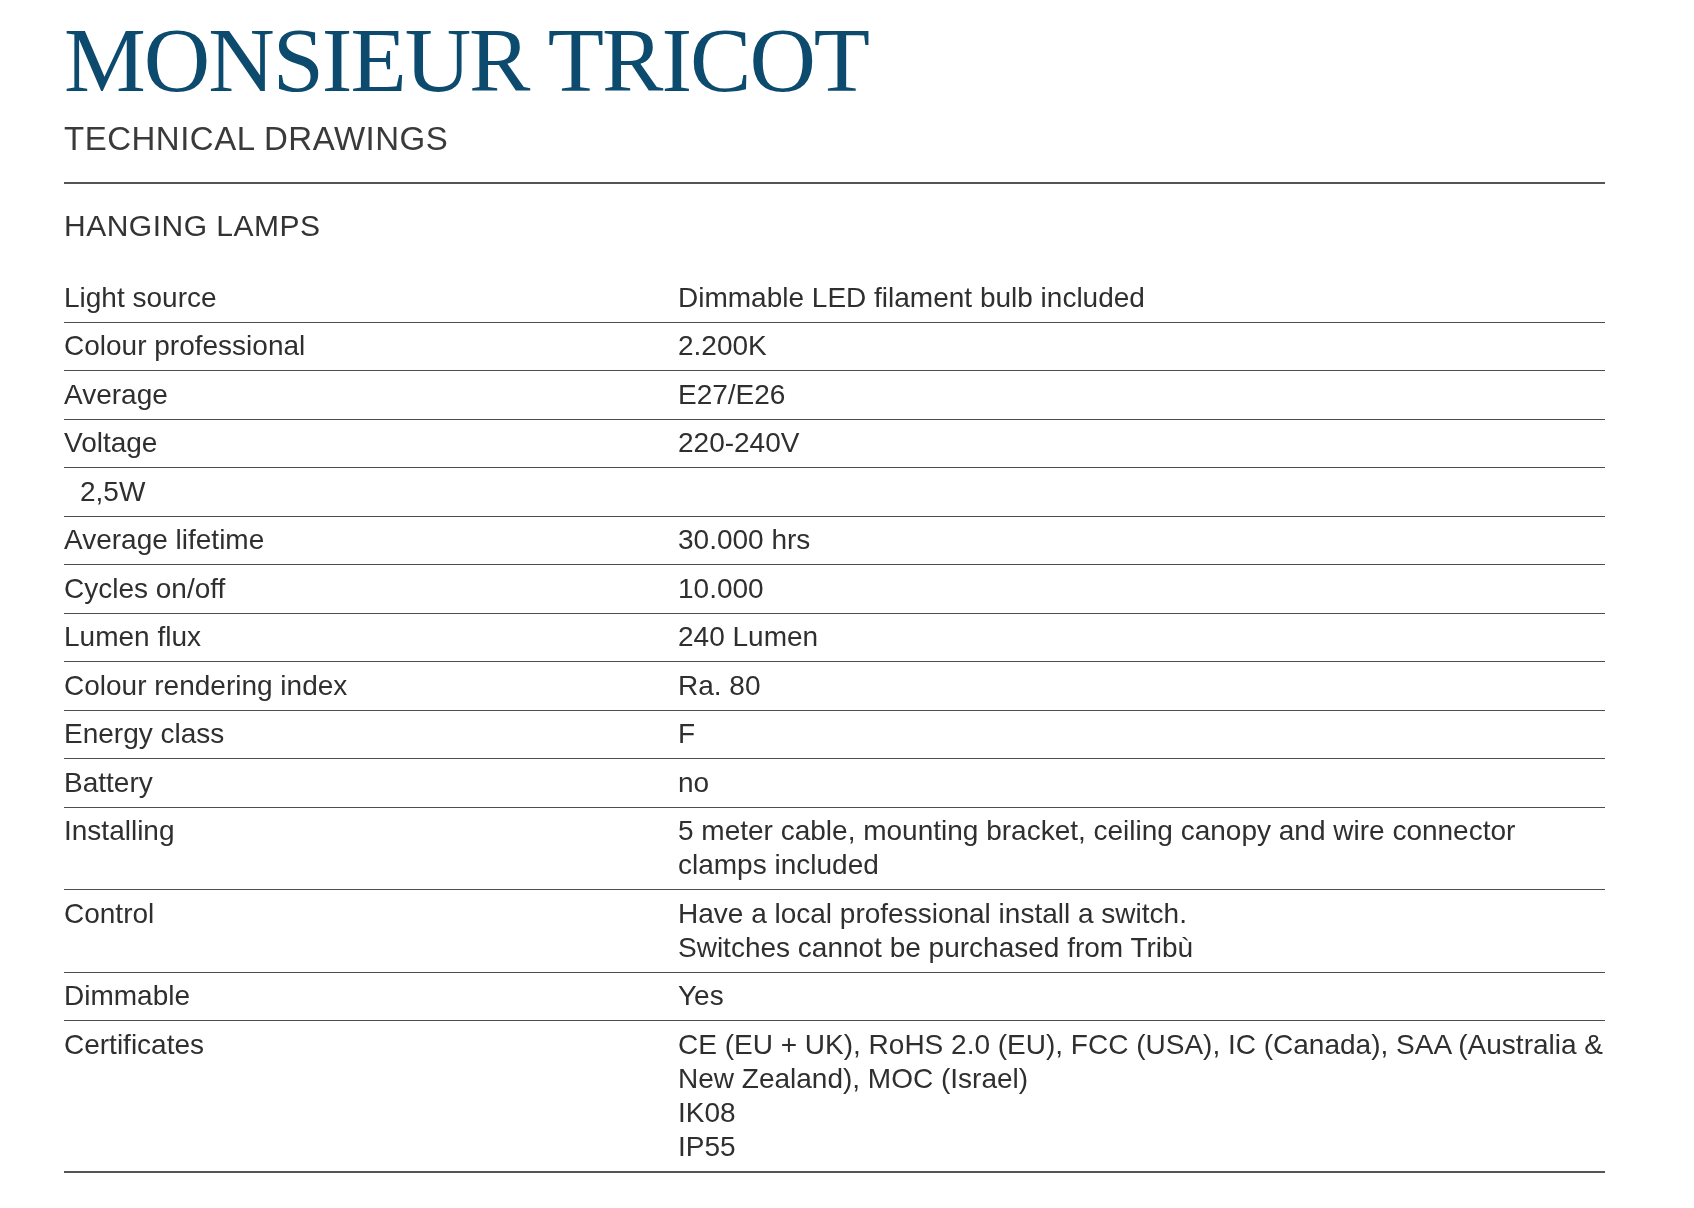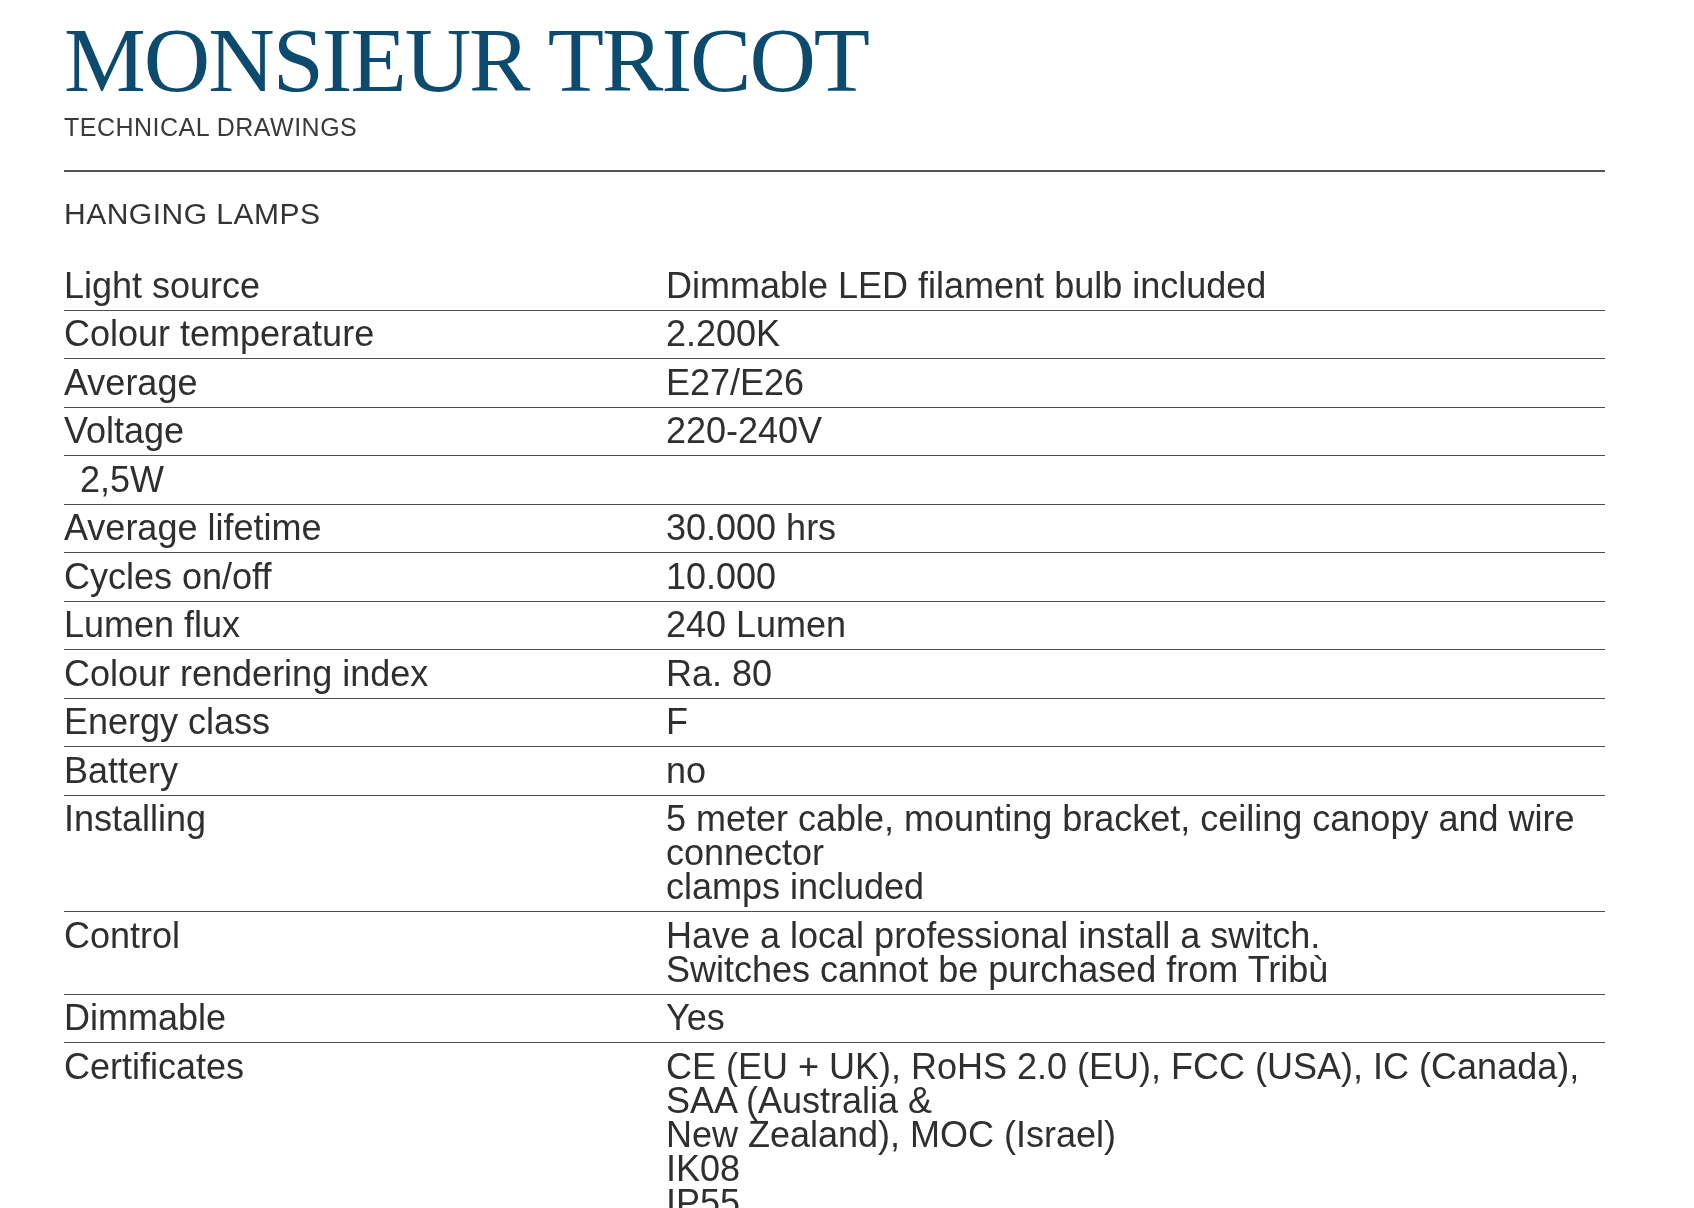--- a/index.html
+++ b/index.html
@@ -21,25 +21,25 @@
     font-family: "Liberation Serif", "DejaVu Serif", serif;
     font-size: 92px;
     line-height: 92px;
     font-weight: 500;
     letter-spacing: -2px;
     color: #0c4a6e;
     margin: 0;
     white-space: nowrap;
   }
   .subtitle {
-    font-size: 25px;
+    font-size: 33px;
     line-height: 26px;
     letter-spacing: 0.5px;
     color: #3a3a3a;
-    margin-top: 8px;
+    margin-top: 20px;
   }
   .top-rule {
     border: none;
     border-top: 2.5px solid #555555;
     margin: 30px 0 0 0;
   }
   .section-heading {
     font-size: 30px;
     line-height: 32px;
     font-weight: normal;
@@ -48,22 +48,23 @@
     margin: 26px 0 0 0;
   }
   .spec-table {
     margin-top: 32px;
   }
   .row {
     display: flex;
     align-items: flex-start;
     padding: 6.5px 0 7px 0;
     border-bottom: 1.5px solid #4e4e4e;
-    font-size: 36px;
+    font-size: 28px;
     line-height: 34px;
+    gap: 12px;
   }
   .row:last-child {
     border-bottom: 2.5px solid #555555;
   }
   .row .label {
     width: 586px;
     flex-shrink: 0;
     color: #2f2f2f;
   }
   .row .value {
@@ -87,21 +88,21 @@
   <h2 class="section-heading">HANGING LAMPS</h2>
 
   <div class="spec-table">
 
     <div class="row">
       <div class="label">Light source</div>
       <div class="value">Dimmable LED filament bulb included</div>
     </div>
 
     <div class="row">
-      <div class="label">Colour temperature</div>
+      <div class="label">Colour professional</div>
       <div class="value">2.200K</div>
     </div>
 
     <div class="row">
       <div class="label">Average</div>
       <div class="value">E27/E26</div>
     </div>
 
     <div class="row">
       <div class="label">Voltage</div>

